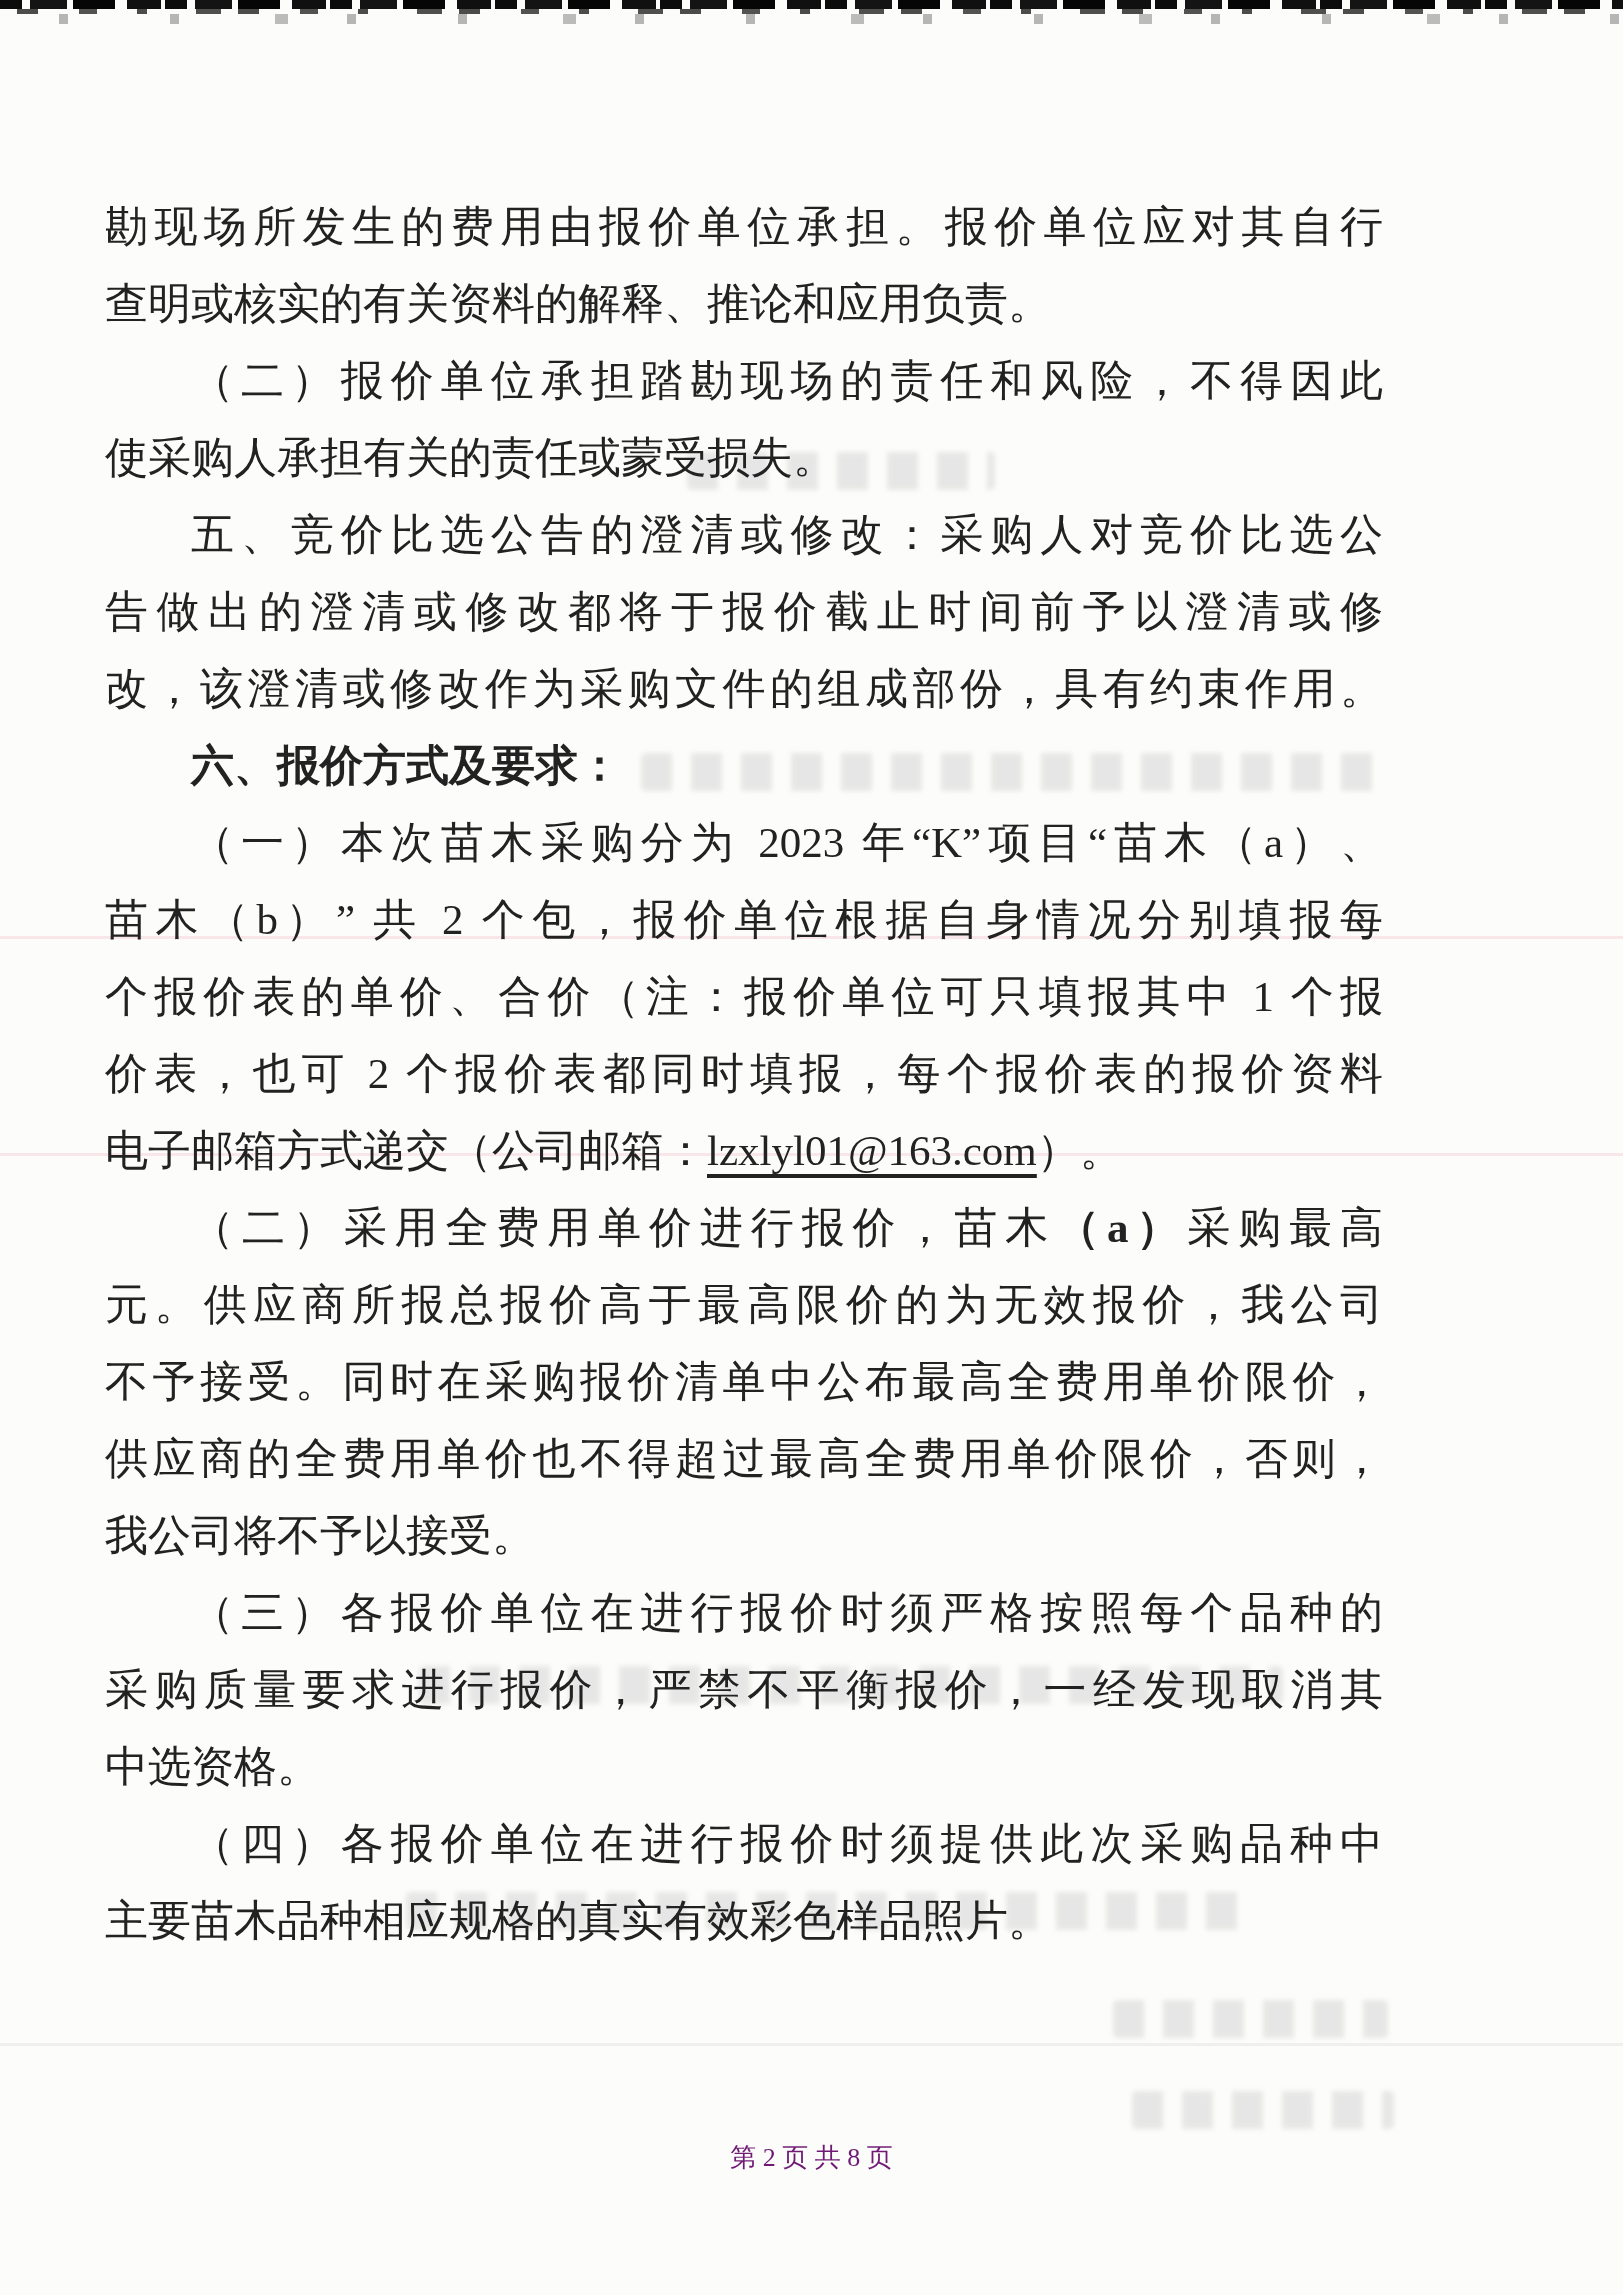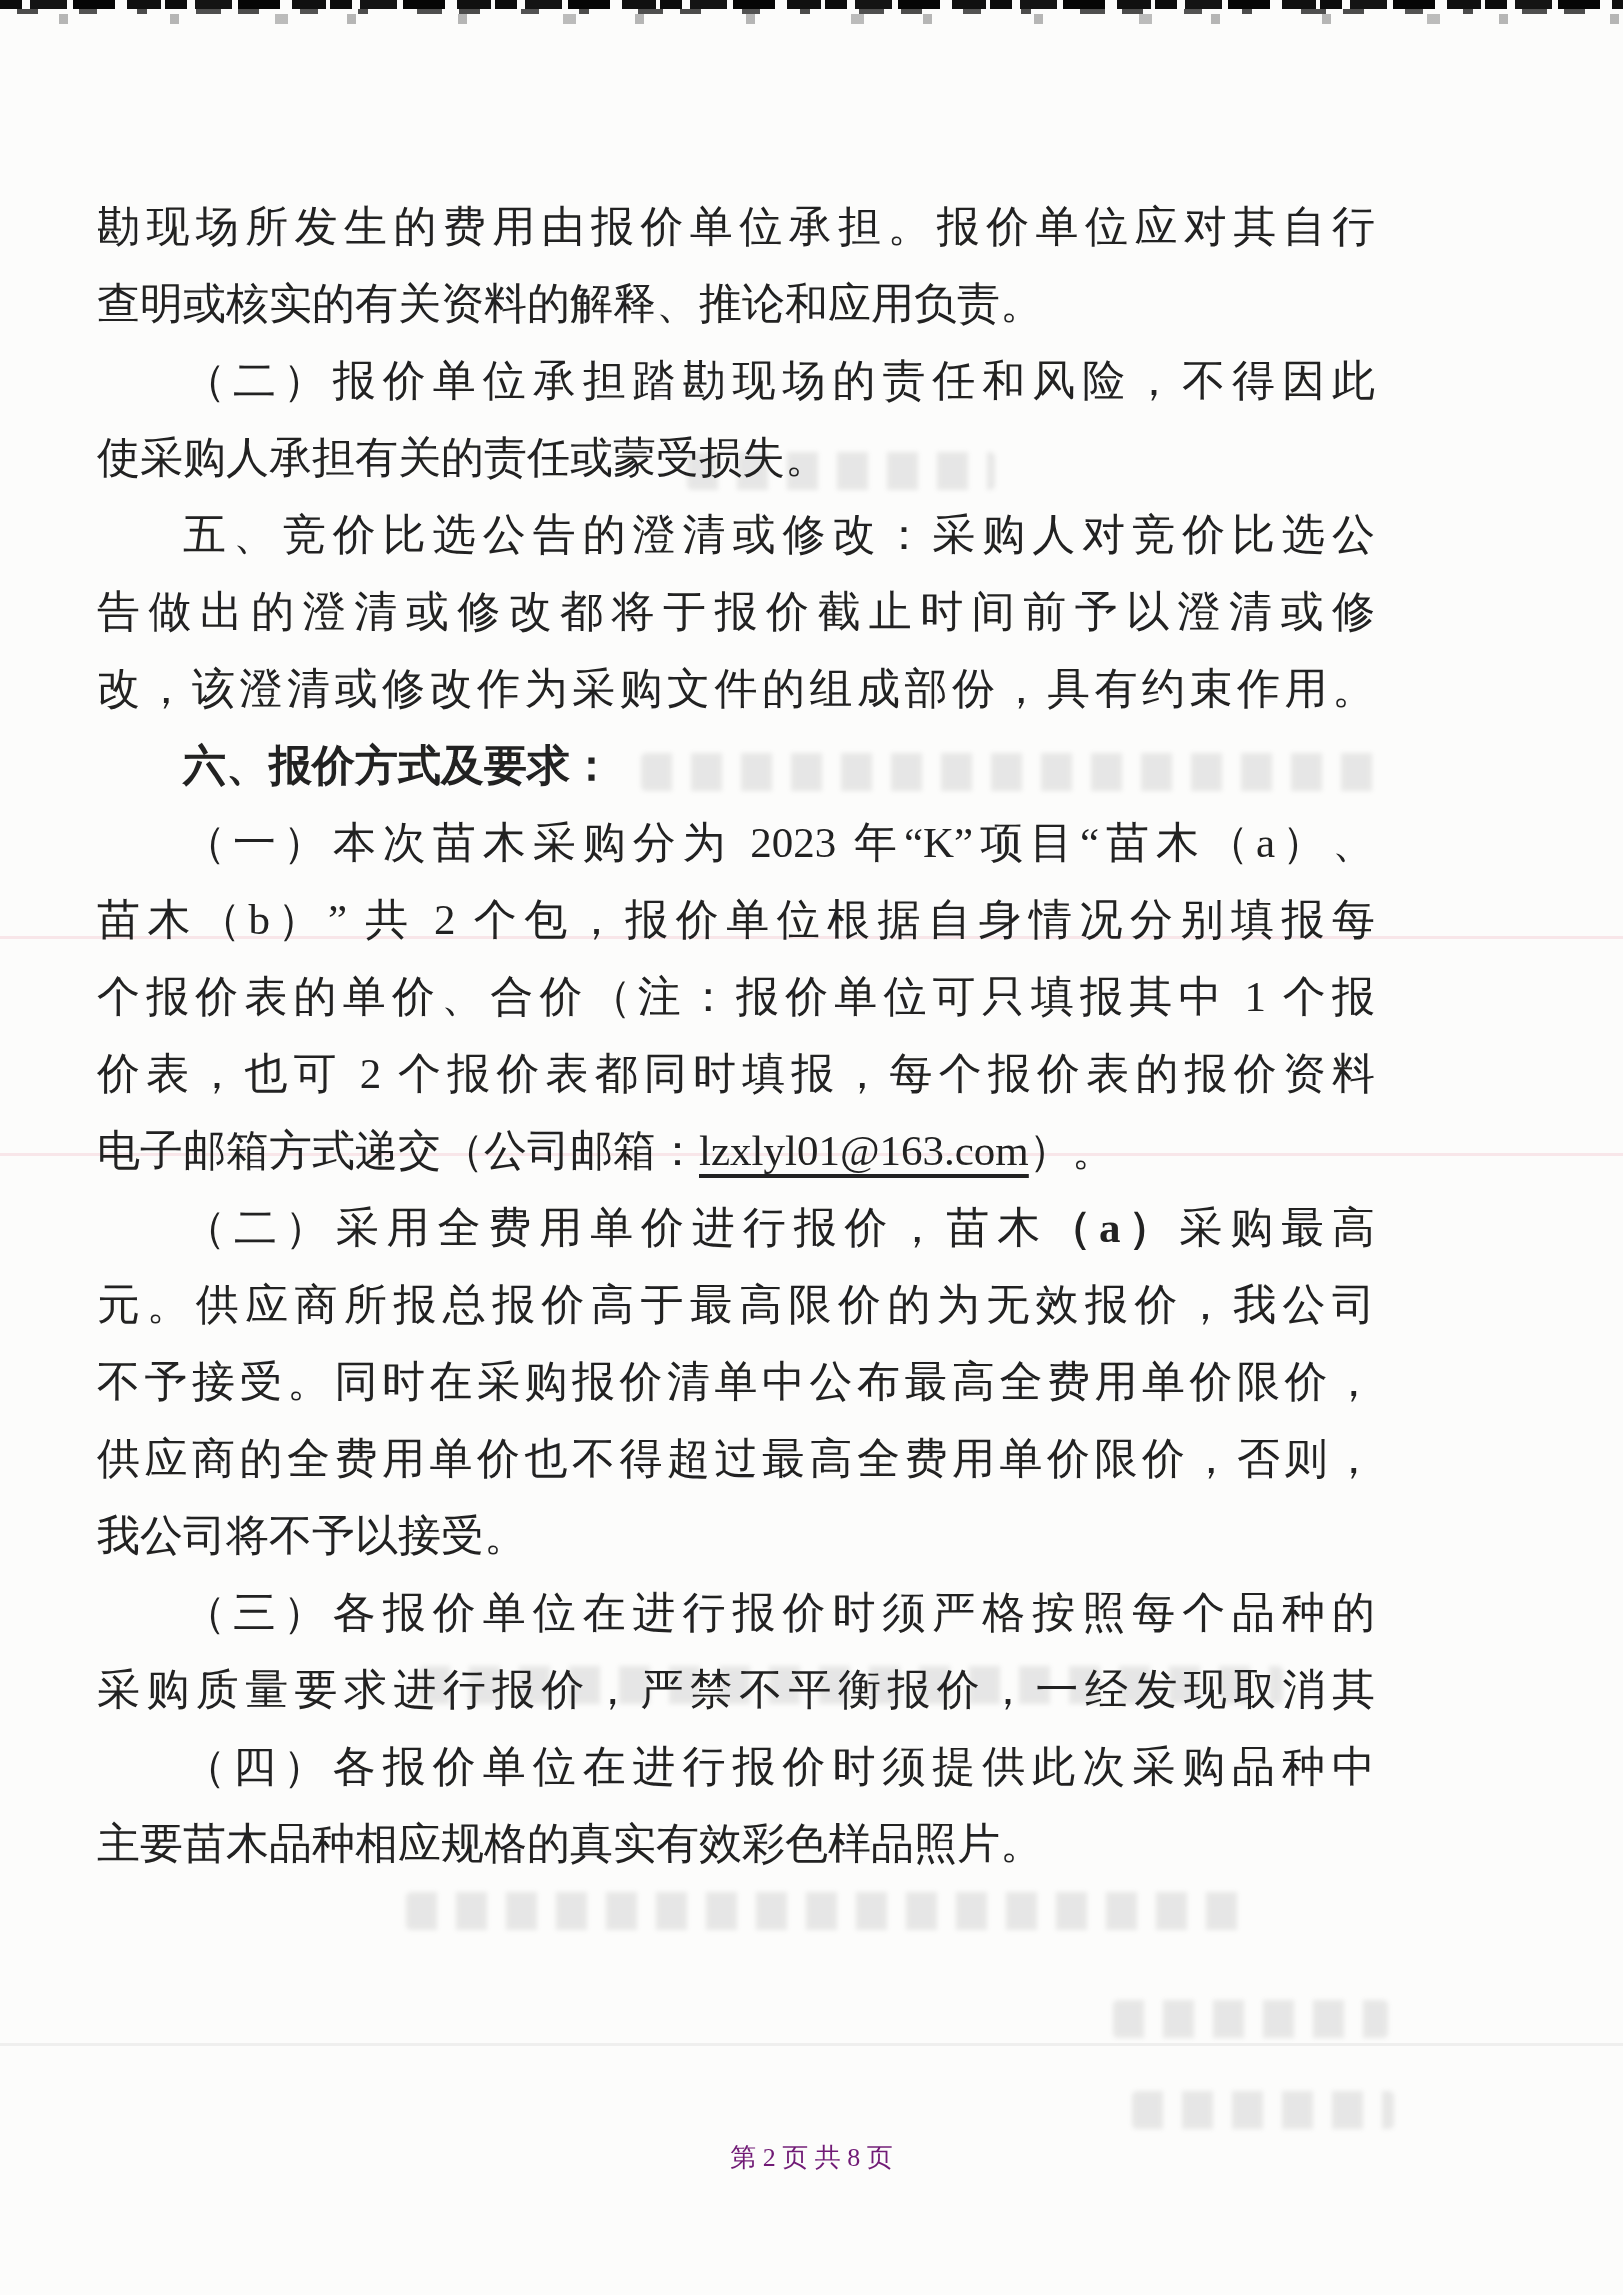--- a/index.html
+++ b/index.html
@@ -43,21 +43,21 @@
     background: repeating-linear-gradient(90deg, #6a6a6a 0 31px, transparent 31px 50px);
     filter: blur(2.6px); opacity: .14; border-radius: 5.2px;
   }
   .streak { position: absolute; left: 0; right: 0; height: 2.6px; }
   .streak.pink { background: rgba(230, 120, 140, .16); }
   .streak.gray { background: rgba(0, 0, 0, .05); }
 
   
   .content {
     position: absolute;
-    left: 97px;
+    left: 105px;
     top: 188px;
     width: 1278px;
   }
   .line {
     font-size: 43px;
     line-height: 77px;
     height: 77px;
     white-space: nowrap;
   }
   .line.full { text-align: justify; text-align-last: justify; white-space: normal; }
@@ -119,20 +119,21 @@
 
     <div class="line full indent"><span>（二）采用全费用单价进行报价，苗木</span><span class="b">（a）</span><span>采购最高</span></div>
 
 
     <div class="line full">元。供应商所报总报价高于最高限价的为无效报价，我公司</div>
     <div class="line full">不予接受。同时在采购报价清单中公布最高全费用单价限价，</div>
     <div class="line full">供应商的全费用单价也不得超过最高全费用单价限价，否则，</div>
     <div class="line short">我公司将不予以接受。</div>
     <div class="line full indent">（三）各报价单位在进行报价时须严格按照每个品种的</div>
     <div class="line full">采购质量要求进行报价，严禁不平衡报价，一经发现取消其</div>
+    <div class="line short">中选资格。</div>
     <div class="line full indent">（四）各报价单位在进行报价时须提供此次采购品种中</div>
     <div class="line short">主要苗木品种相应规格的真实有效彩色样品照片。</div>
 
   </div>
 
   <div class="footer">第 2 页 共 8 页</div>
 
 </div>
 
 

